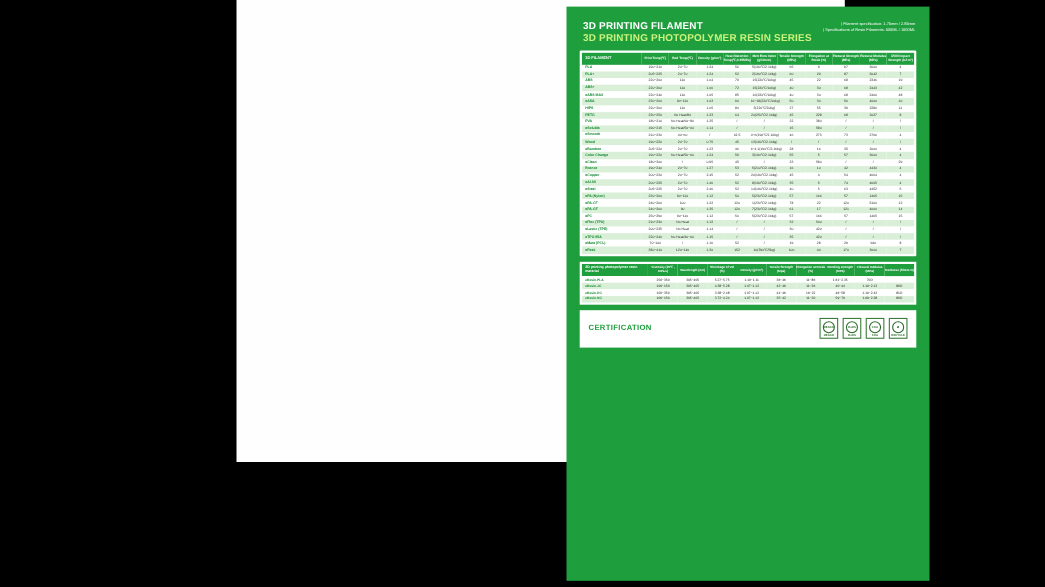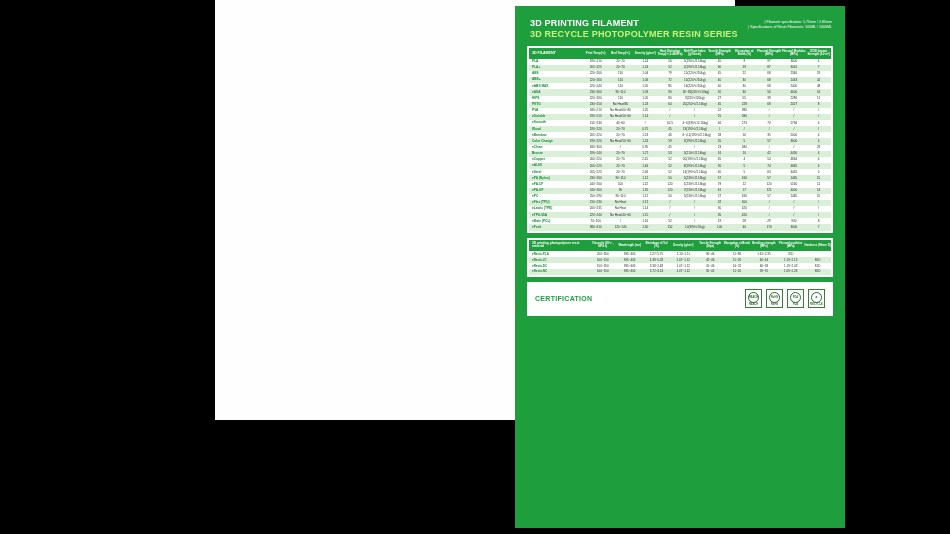--- a/index.html
+++ b/index.html
@@ -1,19 +1,19 @@
 <!DOCTYPE html>
 <html><head>
 <meta charset="utf-8">
 <style>
   html,body{margin:0;padding:0;background:#000;}
   body{width:950px;height:534px;overflow:hidden;font-family:"Liberation Sans",sans-serif;}
   #stage{position:relative;width:950px;height:534px;background:#000;}
   
-  #paper{position:absolute;left:215px;top:0;width:520px;height:420px;background:#fefefe;}
+  #paper{position:absolute;left:215px;top:0;width:520px;height:420px;background:#fefefe;padding-left:33px;}
   
   #poster{position:absolute;left:300px;top:6px;width:330px;height:522px;background:#1f9e3e;
           border:0;box-sizing:border-box;padding:10px 9px 10px 9px;}
   #inner{background:#1f9e3e;width:100%;height:100%;position:relative;}
   .titlewrap{display:flex;justify-content:space-between;align-items:flex-start;padding:2px 4px 0 6px;}
   .t1{color:#fff;font-size:9px;font-weight:bold;letter-spacing:.2px;line-height:11px;}
   .t2{color:#c9f37a;font-size:9px;font-weight:bold;letter-spacing:.2px;line-height:11px;}
   .specs{text-align:right;color:#fff;font-size:3.6px;line-height:5px;padding-top:2px;}
   .specs div{white-space:nowrap;}
   
@@ -44,21 +44,21 @@
 <body>
 
 <div id="stage">
   <div id="paper">
     <div id="poster">
       <div id="inner">
 
         <div class="titlewrap">
           <div>
             <div class="t1">3D PRINTING FILAMENT</div>
-            <div class="t2">3D RECYCLE PHOTOPOLYMER RESIN SERIES</div>
+            <div class="t2">3D PRINTING PHOTOPOLYMER RESIN SERIES</div>
           </div>
           <div class="specs">
             <div>| Filament specification: 1.75mm / 2.85mm</div>
             <div>| Specifications of Resin Filaments: 500ML / 1000ML</div>
           </div>
         </div>
 
         <div class="card">
           <table>
             <thead>

